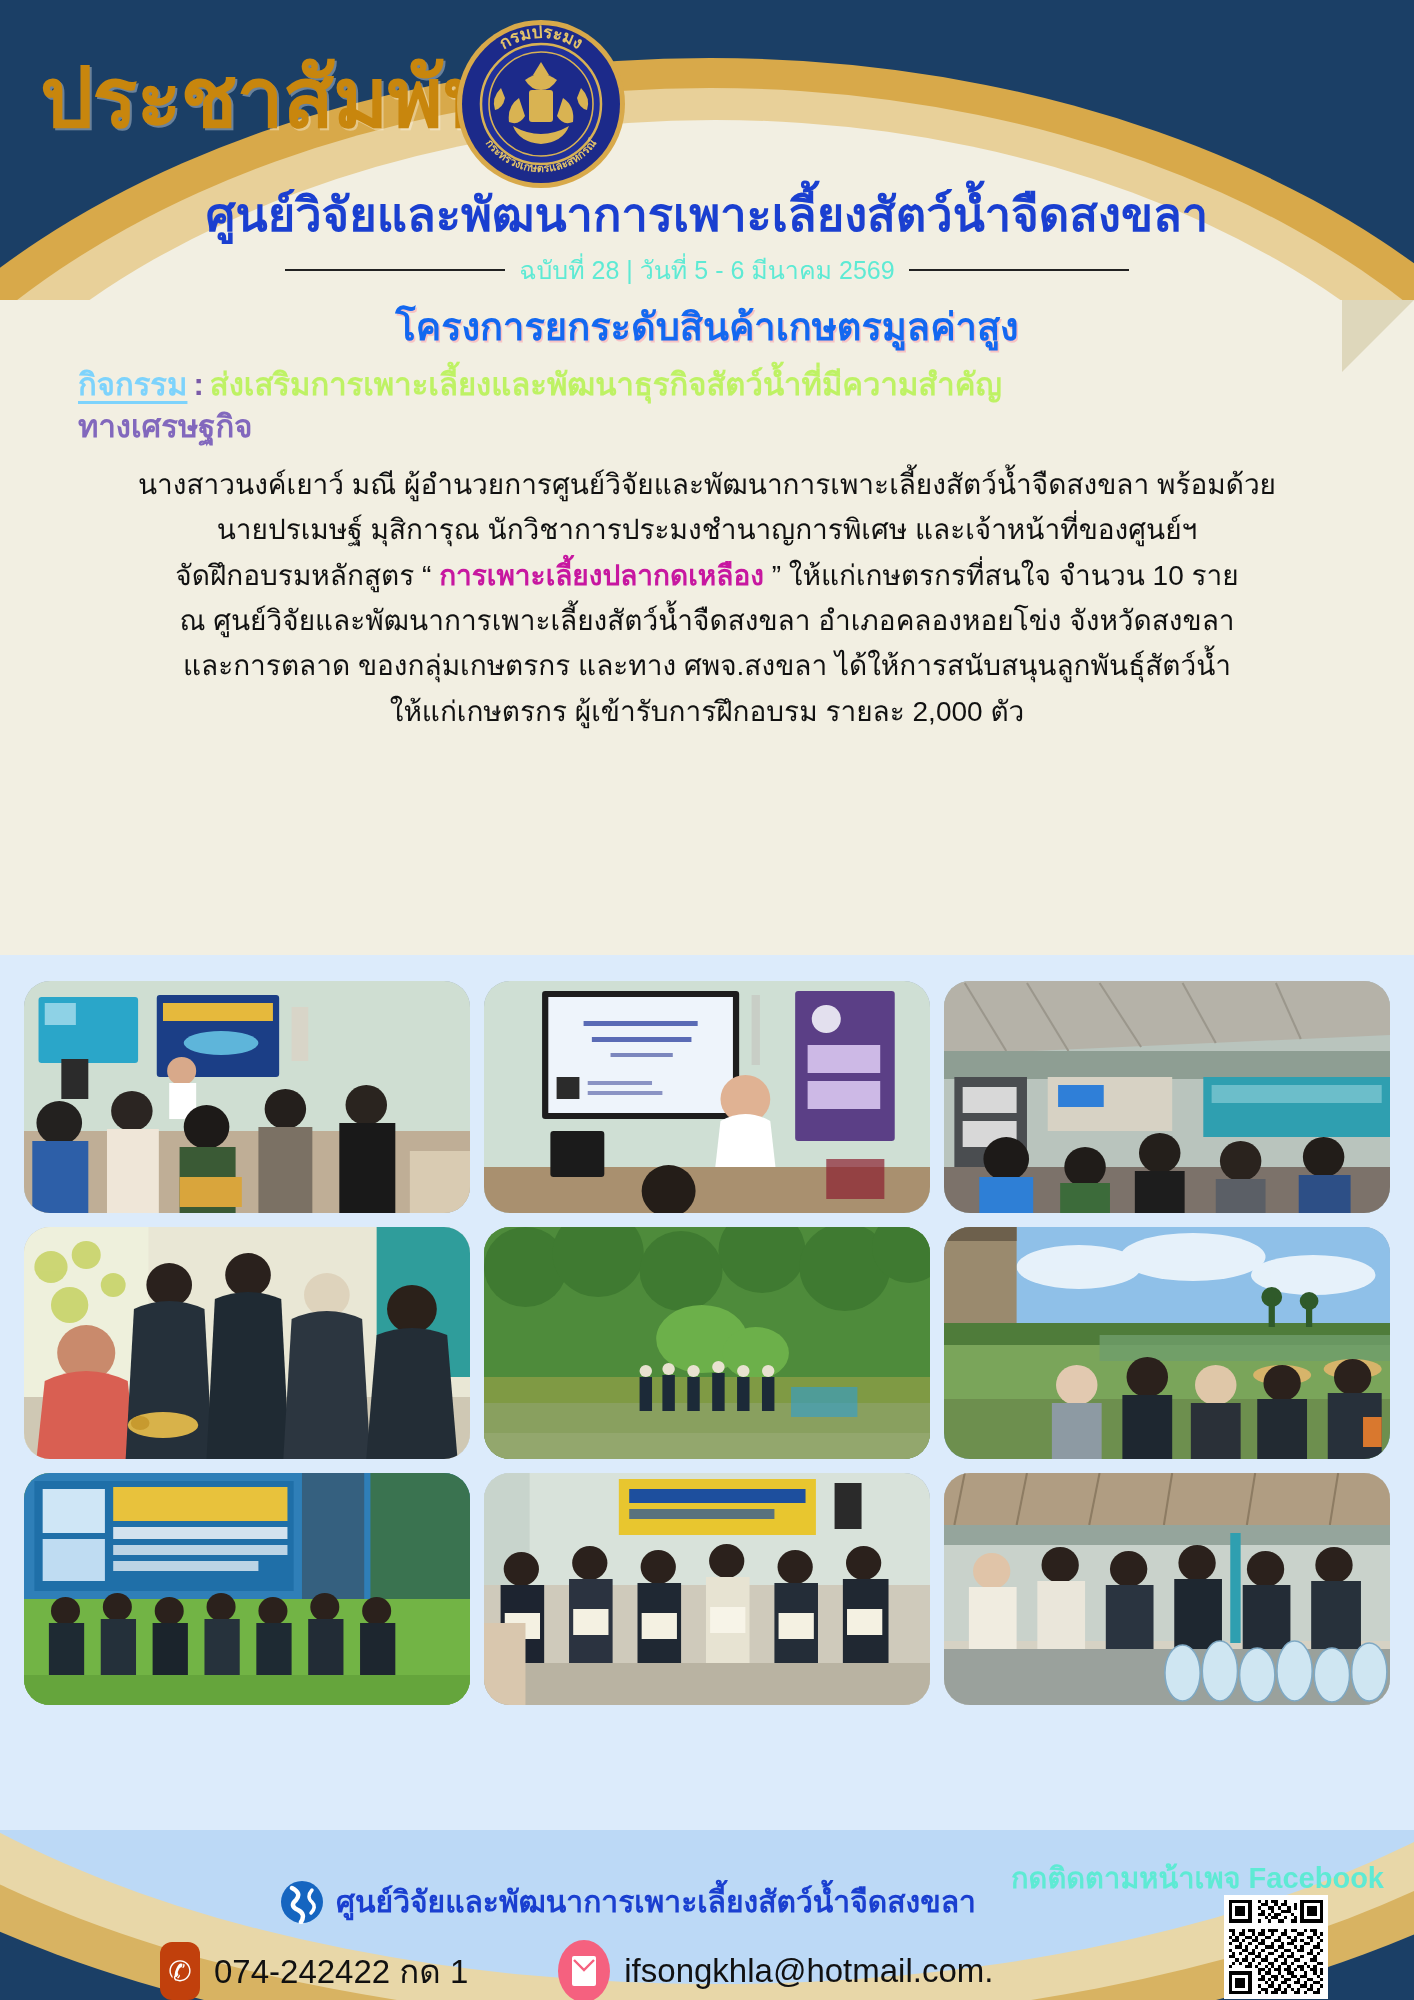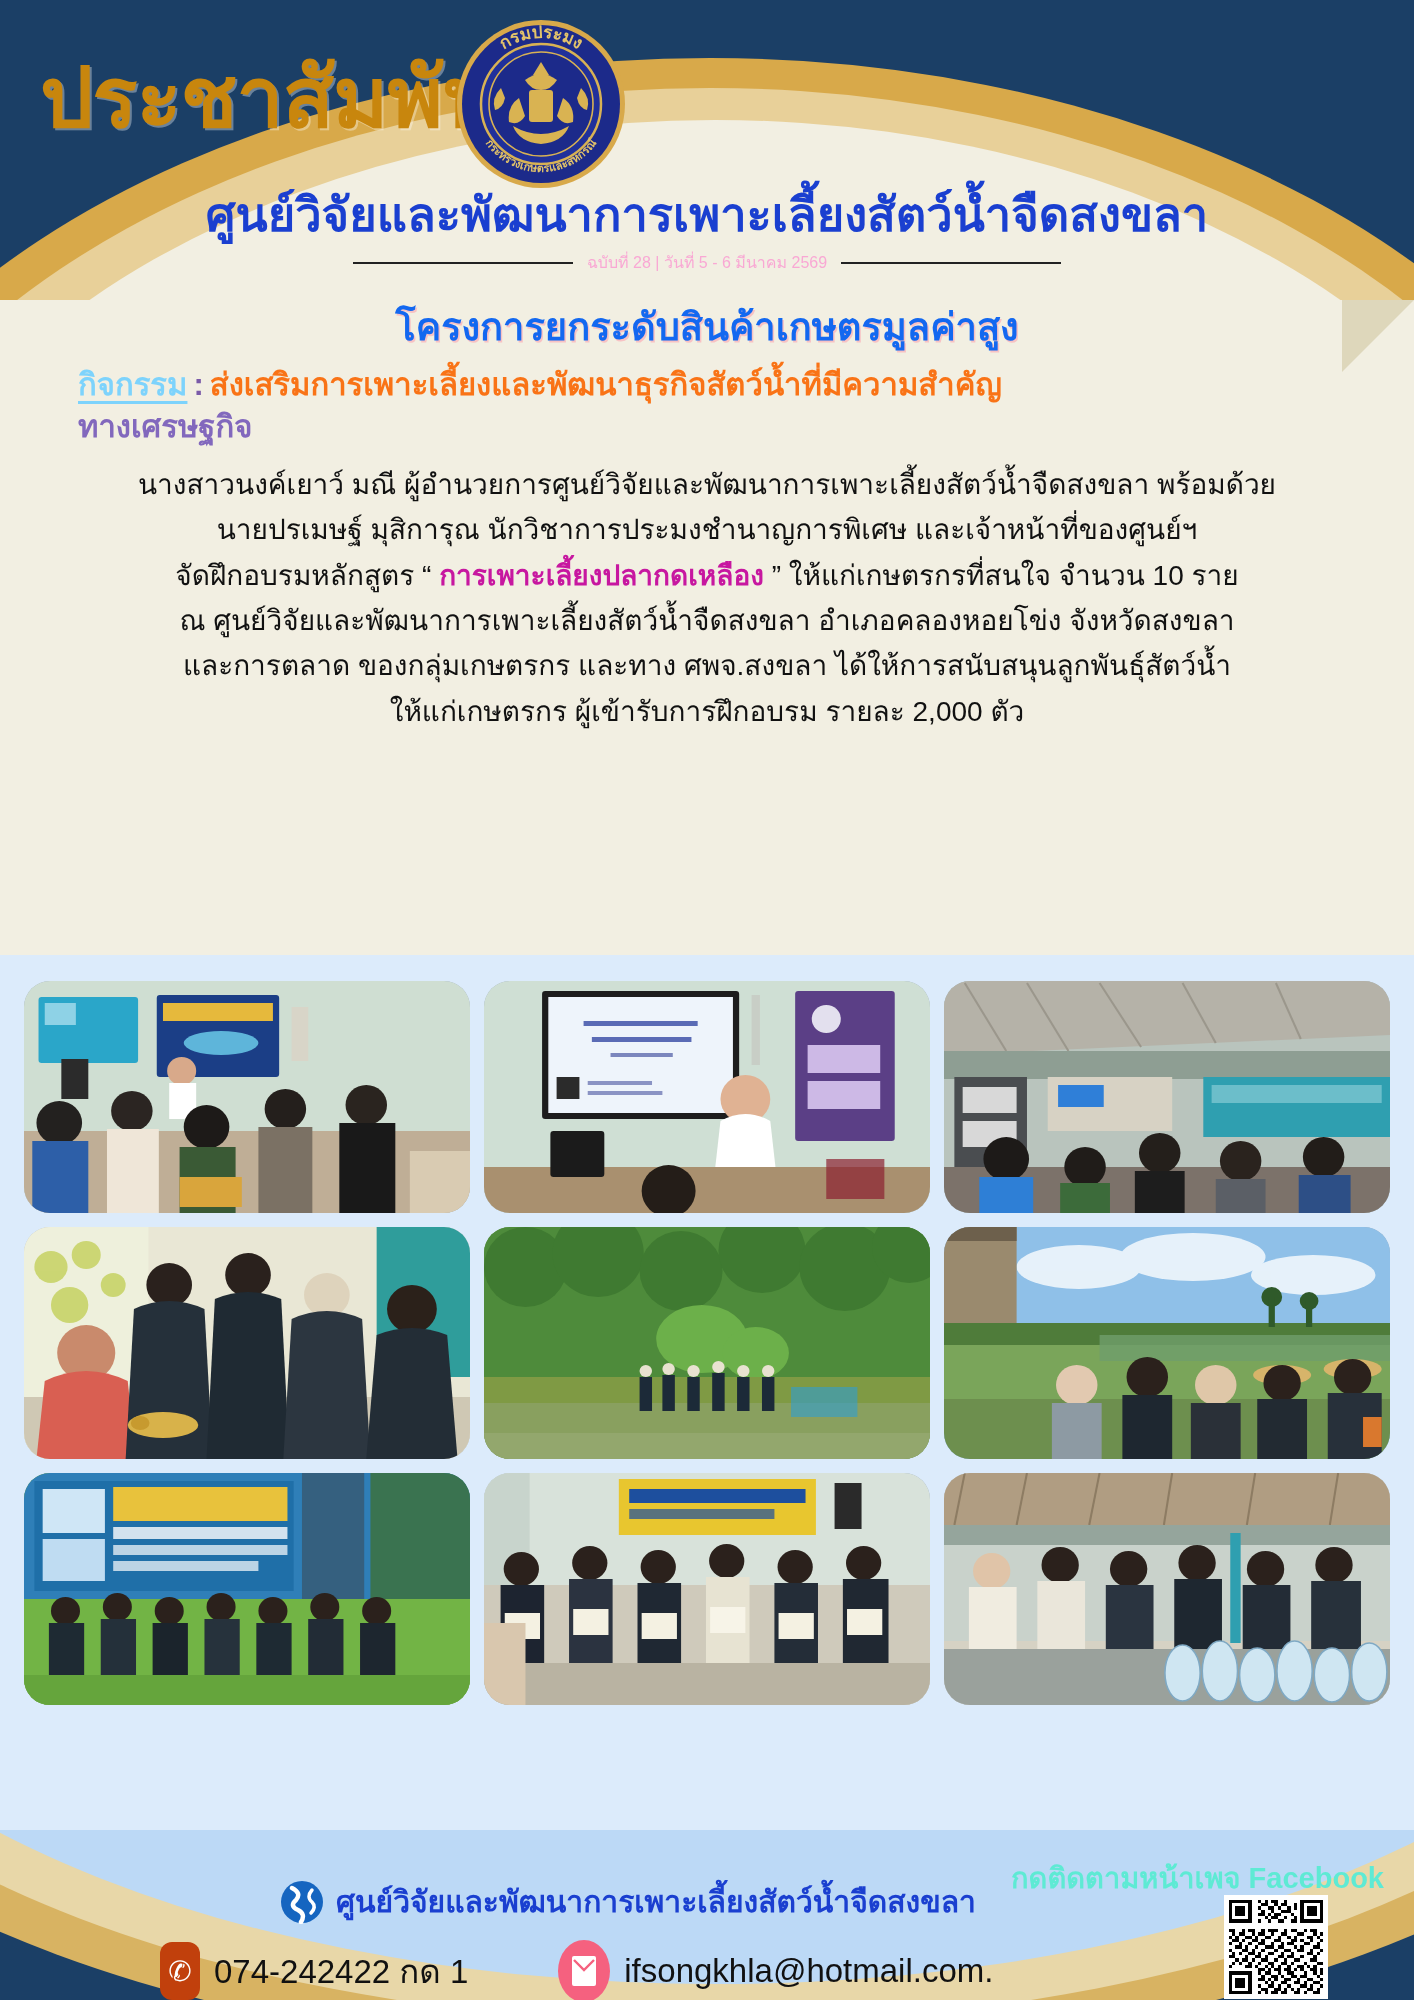--- a/index.html
+++ b/index.html
@@ -63,40 +63,40 @@
     text-align:center; font-size:47px; font-weight:bold;
     color:#1a3fd0; line-height:1.22; z-index:7;
   }
 
   
   .issue-row {
     position:absolute; left:0; top:250px; width:1414px;
     display:flex; align-items:center; justify-content:center; gap:14px; z-index:7;
   }
   .issue-rule { height:2px; background:#222; width:220px; }
-  .issue-text { font-size:16px; color:#f9a8d4; white-space:nowrap; }
+  .issue-text { font-size:25px; color:#5eead4; white-space:nowrap; }
 
   
   .project-title {
     position:absolute; left:0; top:296px; width:1414px; text-align:center;
     font-size:38px; font-weight:bold; color:#1368f0; z-index:7;
     text-shadow:1.5px 1.5px 0 rgba(255,140,160,.45);
   }
 
   
   .activity {
     position:absolute; left:78px; top:364px; width:1270px; z-index:7;
     font-size:31px; line-height:1.34;
   }
   .activity-label {
     color:#7dd3fc; font-weight:bold; text-decoration:underline;
     text-underline-offset:6px;
   }
   .activity-colon { color:#7a5aa8; font-weight:bold; padding:0 6px; }
-  .activity-value { color:#f97316; font-weight:bold; }
+  .activity-value { color:#bef264; font-weight:bold; }
   .activity-line2 { display:block; color:#8268bd; font-weight:bold; }
 
   
   .body-text {
     position:absolute; left:50px; top:462px; width:1314px; z-index:7;
     text-align:center; font-size:28px; line-height:1.62; color:#111;
   }
   .body-text .ln { display:block; white-space:nowrap; }
   .hl-course { color:#c717a0; font-weight:bold; }
 

